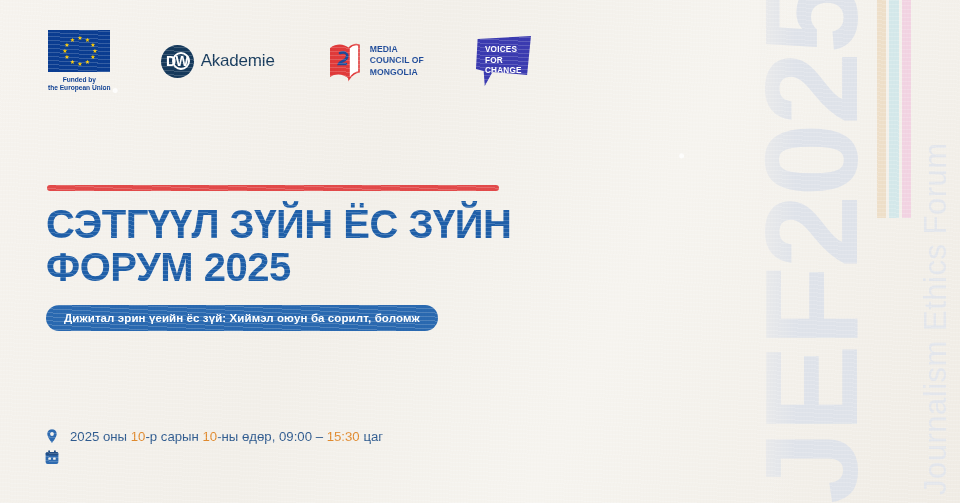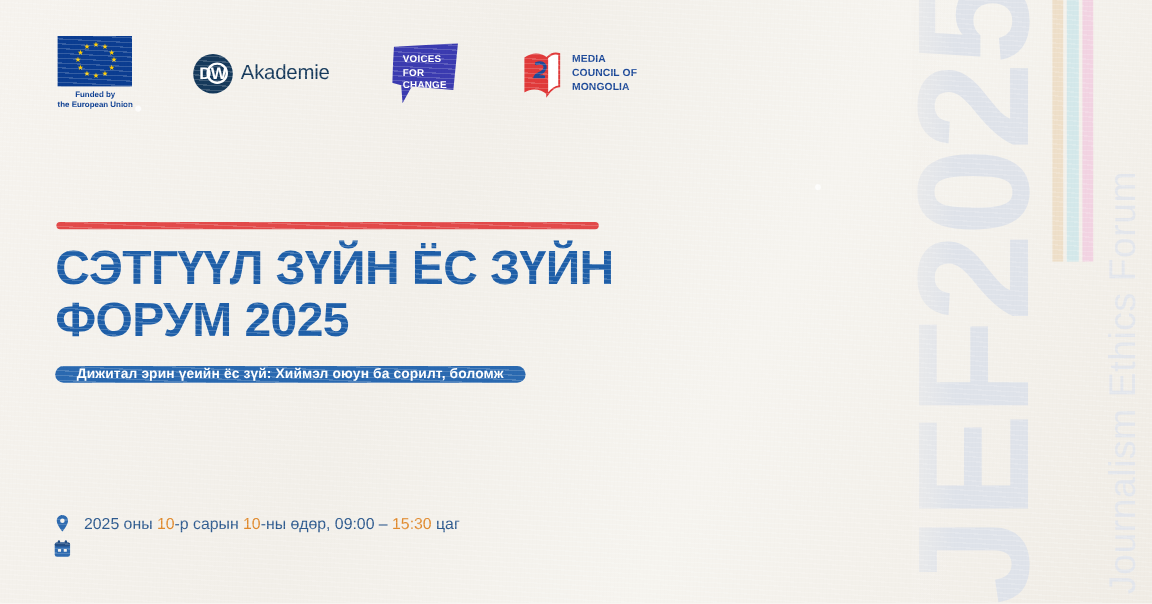--- a/index.html
+++ b/index.html
@@ -179,21 +179,21 @@
     font-size:40px;
     font-weight:800;
     line-height:1.08;
     letter-spacing:-0.5px;
     color:#1f5fa8;
     white-space:pre-line;
   }
   #badge {
     position:absolute;
     left:46px; top:305px;
-    height:14px;
+    height:26px;
     display:inline-flex; align-items:center;
     padding:0 18px;
     border-radius:13px;
     background:#2a69b0;
     color:#ffffff;
     font-size:11.5px;
     font-weight:600;
     letter-spacing:.1px;
     white-space:nowrap;
   }
@@ -262,41 +262,41 @@
     </div>
 
     <div class="logo" id="logo-dw">
       <div id="dw-mark">
         <span class="dw-text">DW</span>
         <span class="dw-circle"></span>
       </div>
       <div id="dw-label">Akademie</div>
     </div>
 
-    <div class="logo" id="logo-vfc">
-      <div id="vfc-shape">
-        <div id="vfc-text">VOICES
-FOR
-CHANGE</div>
-      </div>
-    </div>
-
     <div class="logo" id="logo-mcm">
       <div id="mcm-mark">
         <svg viewBox="0 0 36 44" width="36" height="44" aria-hidden="true">
           <path d="M3 9 C10 4, 17 5, 22 9 L22 40 C17 35, 9 34, 3 38 Z" fill="#e03a3a"></path>
           <path d="M22 9 C25 6, 29 5, 32 6 L32 33 C28 33, 25 36, 22 40 Z" fill="#ffffff" stroke="#e03a3a" stroke-width="1.6"></path>
           <path d="M13 14 C19 12, 22 16, 19 20 C16 23, 13 22, 12 25 L19 25" fill="none" stroke="#1f4b99" stroke-width="2.6" stroke-linecap="round"></path>
         </svg>
       </div>
       <div id="mcm-label">MEDIA
 COUNCIL OF
 MONGOLIA</div>
     </div>
 
+    <div class="logo" id="logo-vfc">
+      <div id="vfc-shape">
+        <div id="vfc-text">VOICES
+FOR
+CHANGE</div>
+      </div>
+    </div>
+
   </div>
 
   <div id="red-rule"></div>
 
   <h1 id="title">СЭТГҮҮЛ ЗҮЙН ЁС ЗҮЙН
 ФОРУМ 2025</h1>
 
   <div id="badge">Дижитал эрин үеийн ёс зүй: Хиймэл оюун ба сорилт, боломж</div>
 
   <div id="info">

